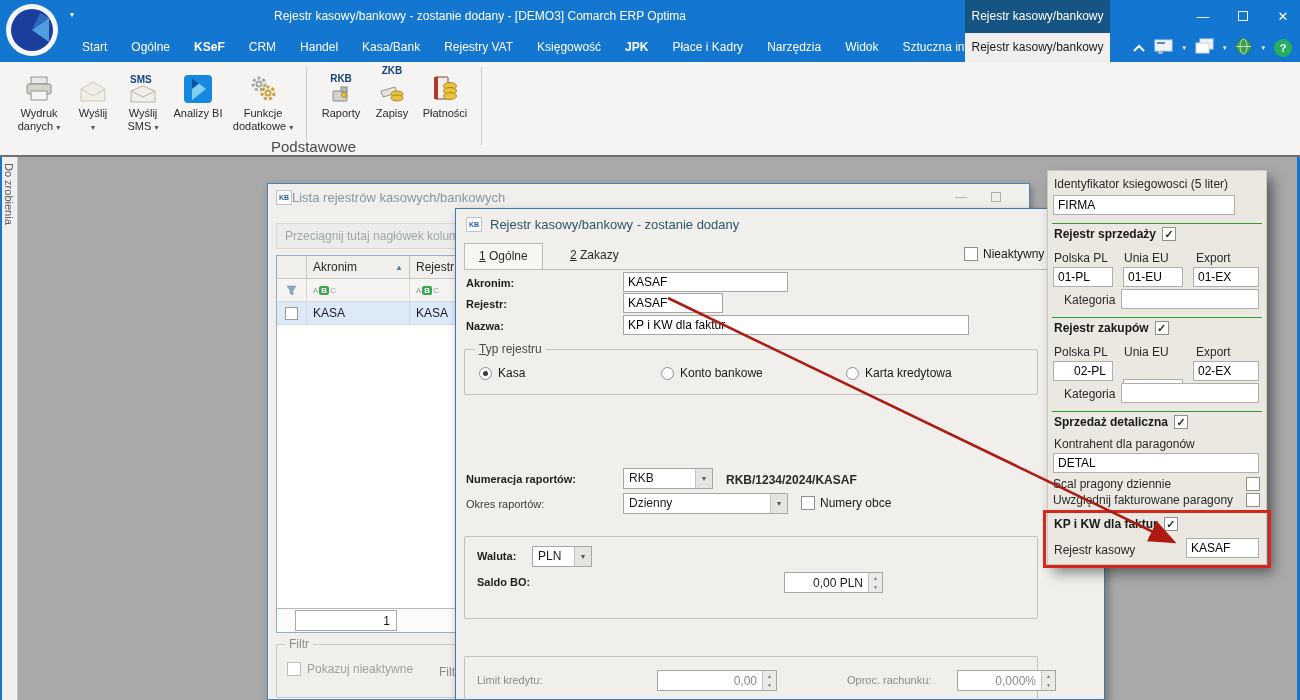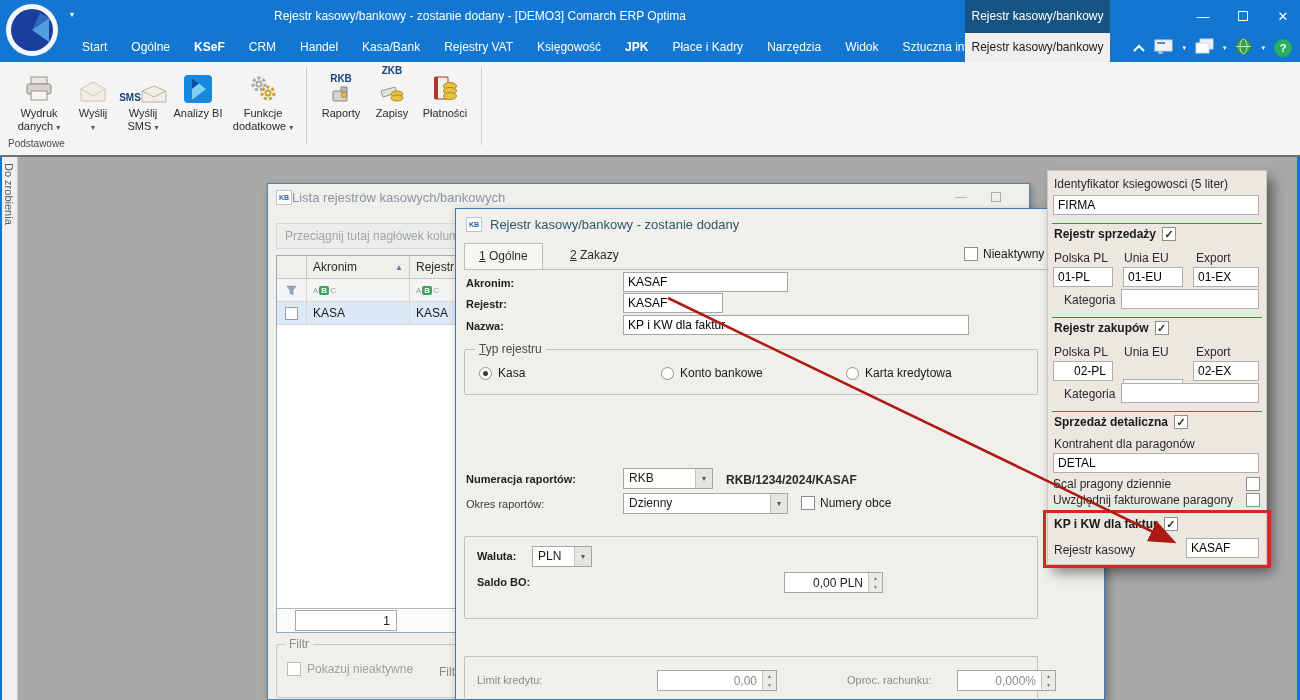--- a/index.html
+++ b/index.html
@@ -27,21 +27,21 @@
   .help-chip { width:18px; height:18px; border-radius:50%; background:#27ae60; color:#fff; font-weight:bold; font-size:11px; display:flex; align-items:center; justify-content:center; }
 
   
   .toolbar { position:absolute; left:0; top:62px; width:1300px; height:95px; background:#f5f4f2; border-bottom:2px solid #707070; z-index:90; }
   .tb-row { position:absolute; left:8px; top:3px; display:flex; align-items:flex-start; }
   .tb-btn { display:flex; flex-direction:column; align-items:center; padding-top:4px; height:76px; cursor:default; }
   .tb-ico { height:34px; display:flex; align-items:flex-end; justify-content:center; }
   .tb-lbl { margin-top:4px; font-size:11px; color:#2a2a2a; text-align:center; line-height:13px; }
   .tb-caret { font-size:8px; color:#555; }
   .tb-sep { width:1px; height:78px; background:#d0cecb; margin:2px 6px 0 6px; }
-  .tb-group-label { position:absolute; left:8px; top:76px; width:356px; text-align:left; font-size:10px; color:#4a4a48; }
+  .tb-group-label { position:absolute; left:0; top:76px; width:356px; text-align:right; font-size:15px; color:#4a4a48; }
   .badge-txt { font-weight:bold; color:#16427e; font-size:10px; line-height:10px; }
 
   
   .todo-strip { position:absolute; left:0; top:157px; width:18px; height:543px; background:#f0efed; border-right:1px solid #c9c8c5; z-index:80; }
   .todo-label { position:absolute; left:15px; top:6px; transform-origin:0 0; transform:rotate(90deg); font-size:11px; color:#55606a; white-space:nowrap; }
   .left-edge { position:absolute; left:0; top:62px; width:2px; height:638px; background:#1377d1; z-index:85; }
   .right-edge { position:absolute; right:0; top:62px; width:3px; height:638px; background:#1377d1; z-index:85; }
 
   
   .kb-badge { width:16px; height:15px; background:#fdfdfb; border:1px solid #b9c6d2; display:inline-flex; align-items:center; justify-content:center; font-size:7px; font-weight:bold; color:#2a5fa8; }
@@ -201,21 +201,21 @@
         <span class="tb-ico">
             <svg width="28" height="22" viewBox="0 0 28 22">
               <polygon points="2,8 14,1 26,8 26,20 2,20" fill="#f1eee6" stroke="#ccc8bc"></polygon>
               <polyline points="2,8 14,15 26,8" fill="none" stroke="#ccc8bc"></polyline>
             </svg>
           </span>
         <span class="tb-lbl"><span>Wyślij</span><br><span class="tb-caret">▾</span></span>
       </div>
       <div class="tb-btn" style="width:54px">
         <span class="tb-ico">
-            <span style="display:flex;align-items:flex-end">
+            <span style="display:flex;flex-direction:column;align-items:flex-start">
               <span class="badge-txt">SMS</span>
               <svg width="26" height="18" viewBox="0 0 26 18">
                 <polygon points="1,6 13,1 25,6 25,17 1,17" fill="#f1eee6" stroke="#b8b4aa"></polygon>
                 <polyline points="1,6 13,12 25,6" fill="none" stroke="#b8b4aa"></polyline>
               </svg>
             </span>
           </span>
         <span class="tb-lbl"><span>Wyślij SMS</span> <span class="tb-caret">▾</span></span>
       </div>
       <div class="tb-btn" style="width:56px">
@@ -441,21 +441,21 @@
         <span class="btns">
             <span>▲</span>
             <span>▼</span>
           </span>
       </div>
     </div>
   </div>
 
   <div class="side-panel">
     <span class="sp-label" style="left:6px;top:6px">Identyfikator ksiegowosci (5 liter)</span>
-    <input class="sp-inp" style="left: 5px; top: 24px; width: 206px;" value="FIRMA">
+    <input class="sp-inp" style="left: 5px; top: 24px; width: 182px;" value="FIRMA">
     <div class="green-sep" style="top:52px"></div>
 
     <div class="sp-head" style="left:6px;top:56px">
       <span>Rejestr sprzedaży</span>
       <span class="cb">✓</span>
     </div>
     <span class="sp-label" style="left:6px;top:80px">Polska PL</span>
     <span class="sp-label" style="left:76px;top:80px">Unia EU</span>
     <span class="sp-label" style="left:148px;top:80px">Export</span>
     <input class="sp-inp" style="left: 5px; top: 96px; width: 60px;" value="01-PL">

